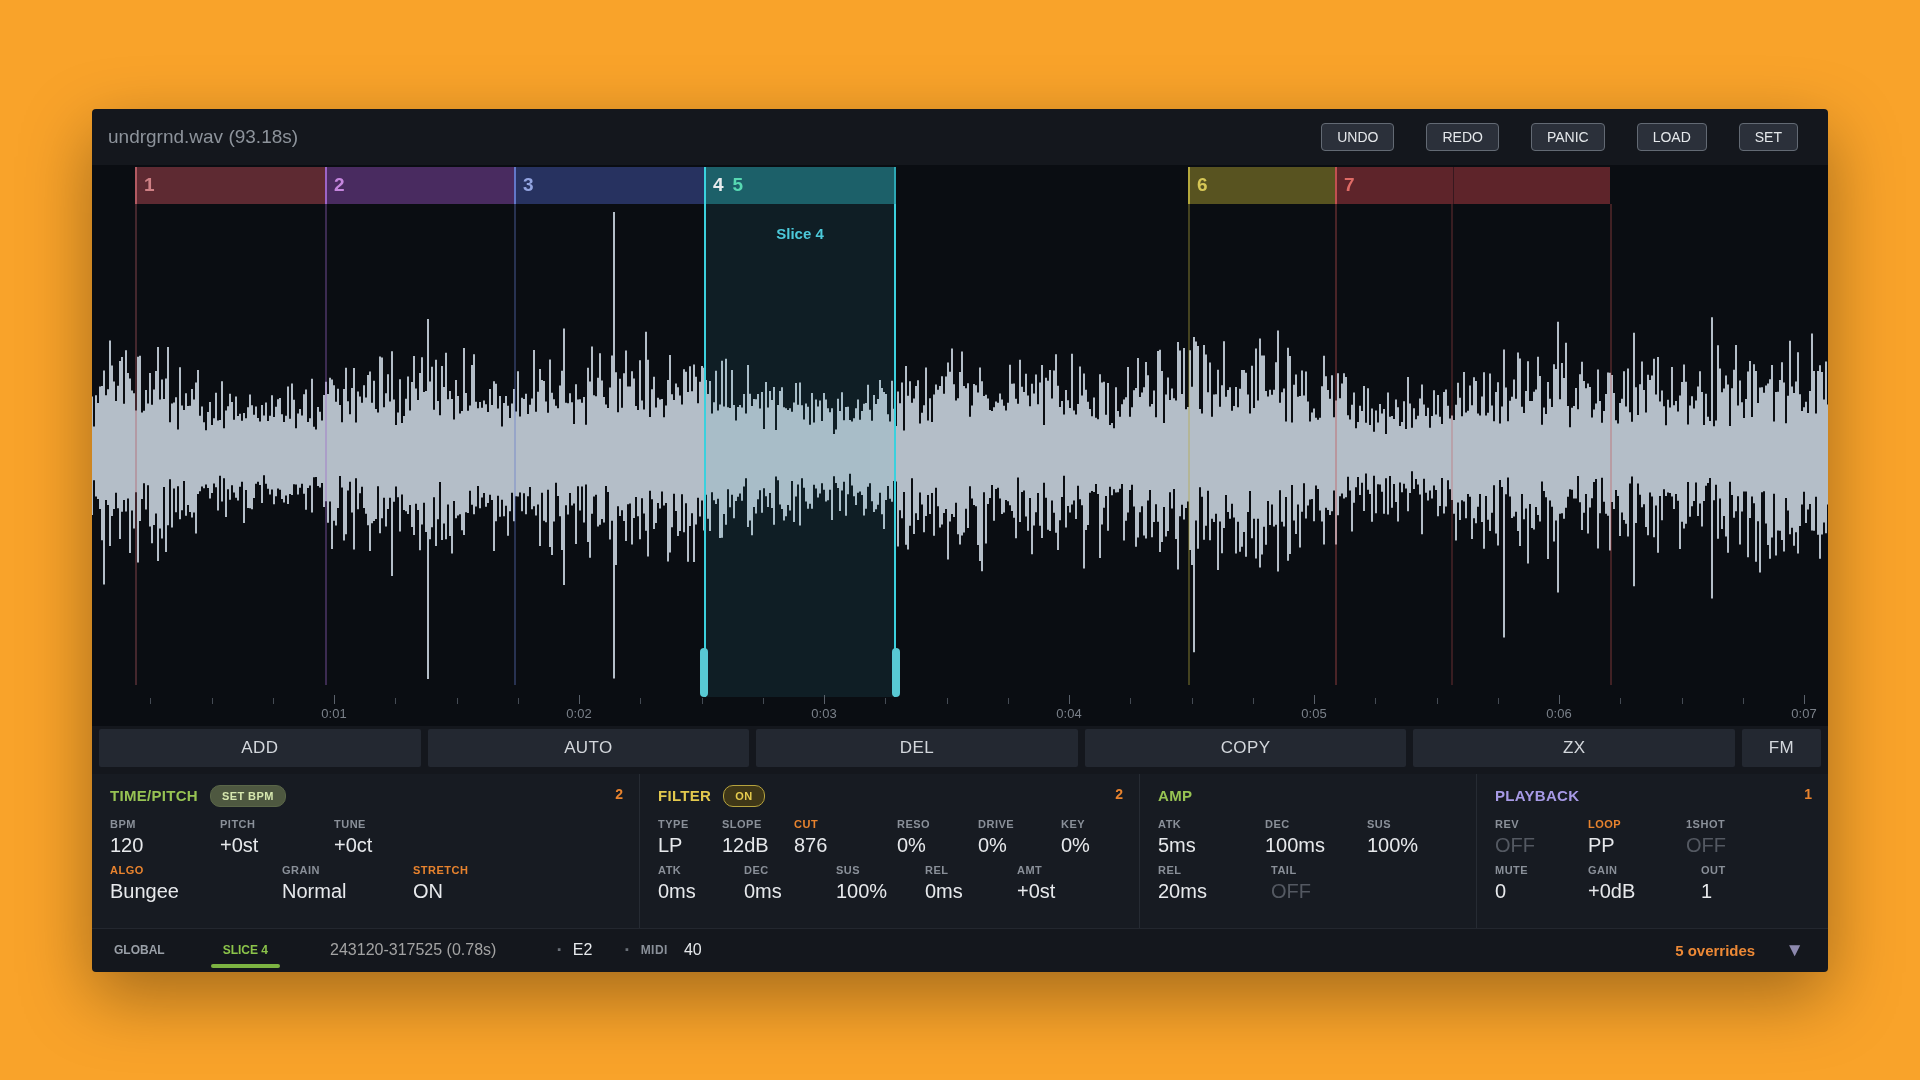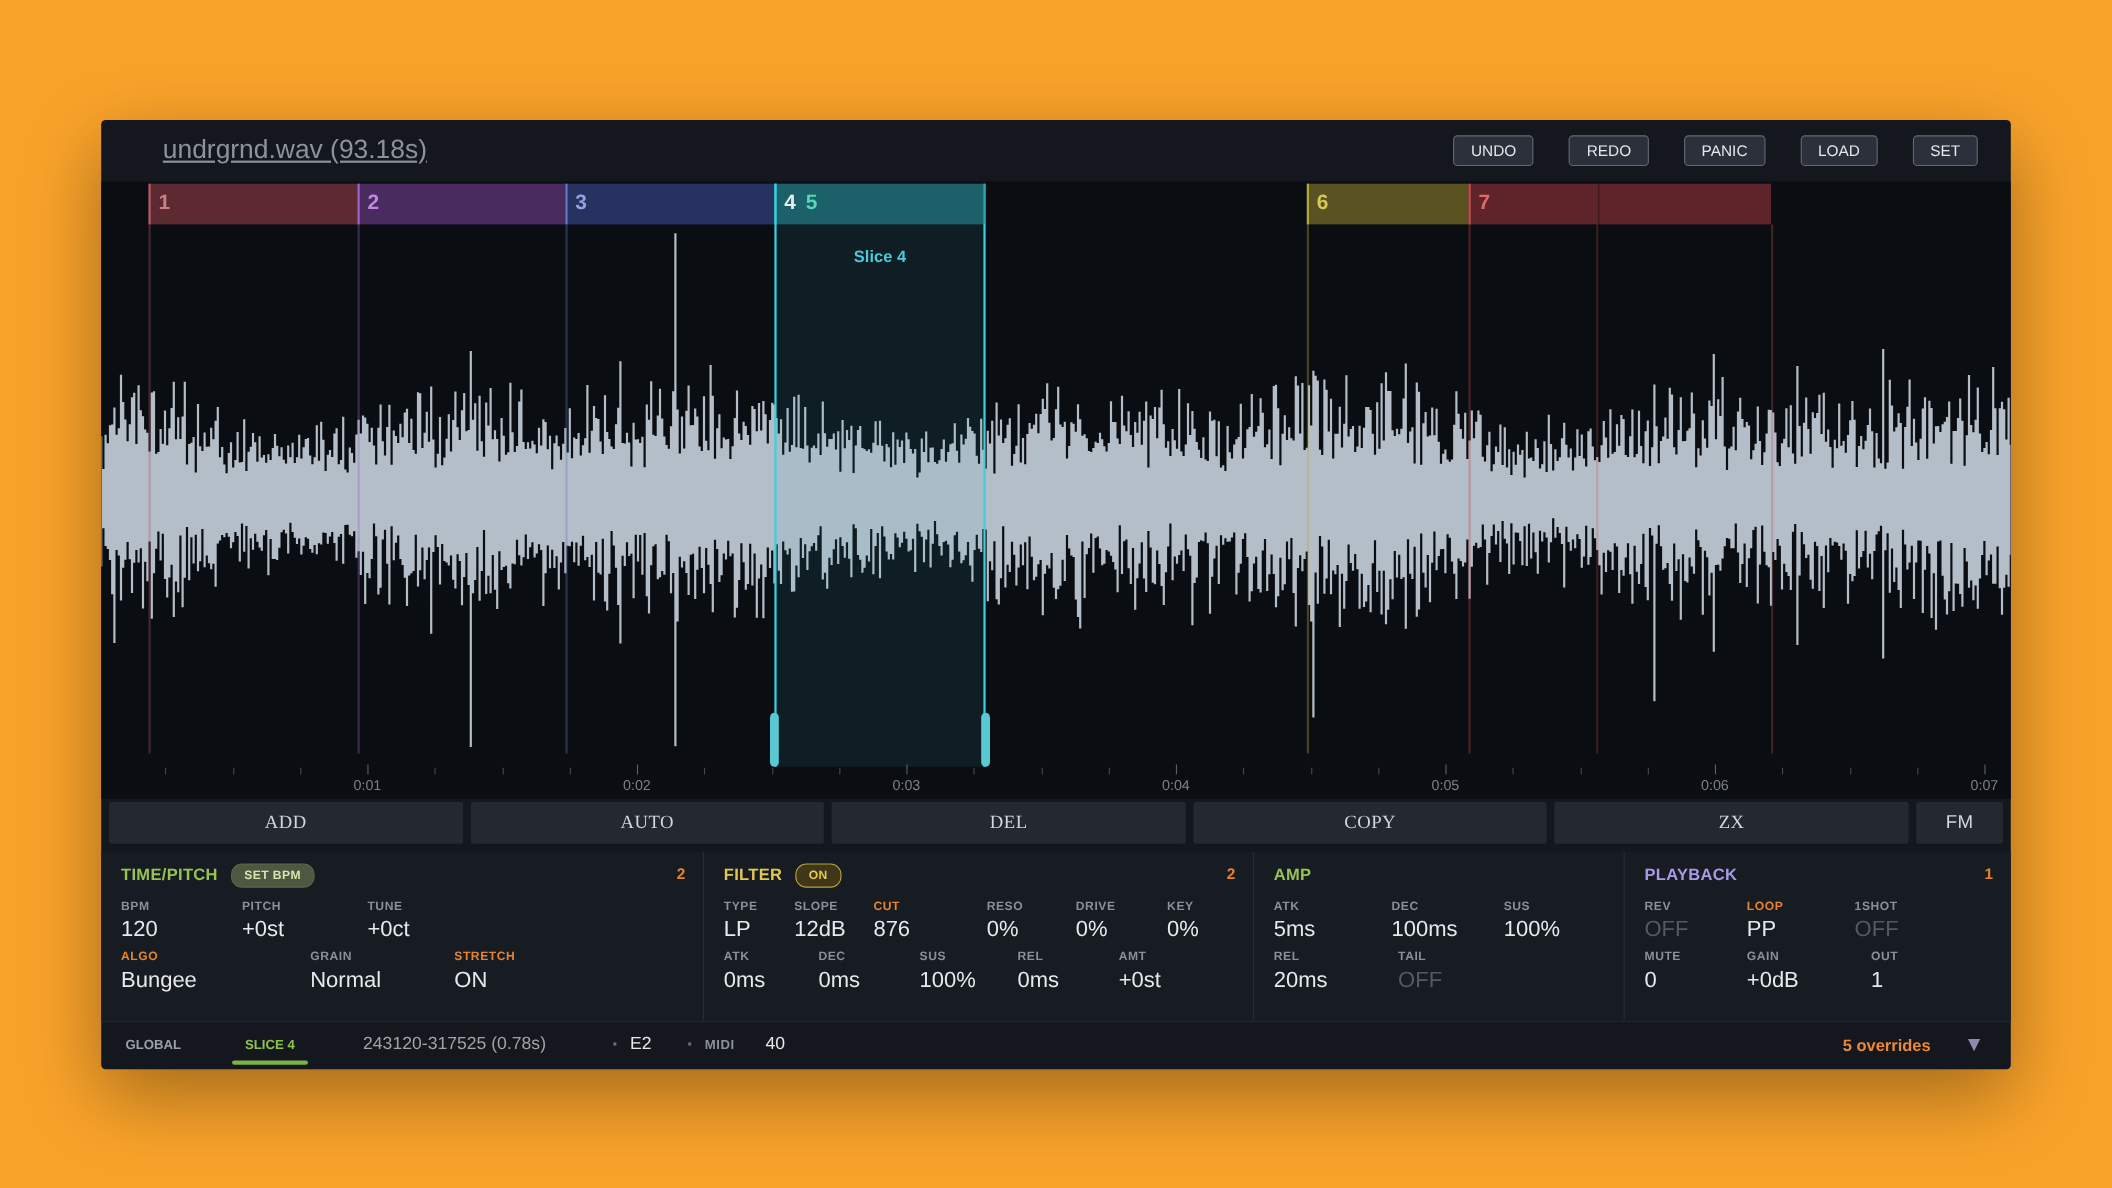--- a/index.html
+++ b/index.html
@@ -3,21 +3,21 @@
 <meta charset="utf-8">
 <style>
   html,body{margin:0;padding:0;background:#f9a32a;}
   body{font-family:"Liberation Sans",sans-serif;overflow:hidden;}
   .stage{width:1920px;height:1080px;background:#f9a32a;display:flex;align-items:center;justify-content:center;}
   .window{position:relative;width:1736px;height:863px;background:#14171d;border-radius:4px;overflow:hidden;
           box-shadow:0 24px 70px rgba(0,0,0,.35);}
 
   
   .titlebar{height:56px;display:flex;align-items:center;}
-  .title{padding-left:56px;color:#8d939b;font-size:24px;text-decoration:underline;}
+  .title{padding-left:16px;color:#8d939b;font-size:19px;}
   .title-buttons{margin-left:auto;display:flex;gap:32px;padding-right:30px;}
   .tbtn{background:#2b303a;border:1px solid #636a74;border-radius:4px;color:#e5e8eb;font-size:14px;
         padding:5px 15px;cursor:pointer;font-family:inherit;}
 
   
   .wave-area{position:relative;height:561px;background:#0a0d12;overflow:hidden;}
   #waveform{position:absolute;left:0;top:0;}
   .sline{position:absolute;top:39px;height:481px;width:2px;}
   .shead{position:absolute;top:2px;height:37px;box-sizing:border-box;display:flex;align-items:center;cursor:pointer;}
   .snum{font-size:19px;font-weight:bold;margin-left:7px;}
@@ -29,21 +29,21 @@
   .slice-label{position:absolute;top:60px;transform:translateX(-50%);color:#4cc9da;font-size:15px;font-weight:bold;}
   #ruler{position:absolute;left:0;right:0;bottom:0;height:46px;}
   .tick{position:absolute;bottom:22px;width:1px;height:6px;background:#454b54;}
   .tick.sec{height:9px;background:#5a616b;}
   .rlabel{position:absolute;bottom:5px;transform:translateX(-50%);color:#7a8089;font-size:13px;}
 
   
   .toolbar{display:flex;gap:7px;margin:3px 7px 0;height:38px;}
   .toolbar button{background:#232831;border:none;color:#d3d7dc;font-size:17px;letter-spacing:.4px;
                   border-radius:2px;cursor:pointer;font-family:inherit;}
-  .toolbar button:nth-child(-n+5){flex:1;font-family:Liberation Serif, serif;}
+  .toolbar button:nth-child(-n+5){flex:1;}
   .toolbar button:nth-child(6){width:79px;}
   .toolbar button:nth-child(7){width:92px;}
 
   
   .panels{display:flex;height:154px;margin-top:7px;background:#171b22;}
   .panel{position:relative;box-sizing:border-box;padding:12px 0 0 18px;}
   .panel + .panel{border-left:1px solid #262b33;}
   .panel0{width:547px;} .panel1{width:500px;} .panel2{width:337px;} .panel3{flex:1;}
   .p-head{height:20px;display:flex;align-items:center;}
   .p-title{font-size:15px;font-weight:bold;letter-spacing:.3px;}
@@ -79,21 +79,21 @@
   .tab.inactive{color:#9aa0a8;}
   .tab.active{color:#8bc34a;position:relative;margin-left:58px;}
   .tab.active::after{content:"";position:absolute;left:-12px;right:-12px;bottom:-11px;height:4px;
                      background:#7cb342;border-radius:2px;}
   .range{color:#a3a3a3;font-size:16px;margin-left:62px;}
   .bullet{color:#6a7078;font-size:19px;font-weight:bold;}
   .bullet.b1{margin-left:60px;}
   .bullet.b2{margin-left:32px;}
   .note{color:#e6e9ec;font-size:16px;margin-left:10px;cursor:pointer;}
   .midi-label{color:#8a9099;font-size:12px;font-weight:bold;letter-spacing:.5px;margin-left:10px;}
-  .midi-value{color:#e6e9ec;font-size:16px;margin-left:28px;cursor:pointer;}
+  .midi-value{color:#e6e9ec;font-size:16px;margin-left:16px;cursor:pointer;}
   .overrides{margin-left:auto;color:#ed8936;font-weight:bold;font-size:15px;cursor:pointer;}
   .collapse{margin-left:30px;margin-right:2px;color:#8d89ae;font-size:19px;cursor:pointer;}
 </style>
 </head>
 <body>
 
 <div class="stage">
   <div class="window">
 
     <div class="titlebar">

